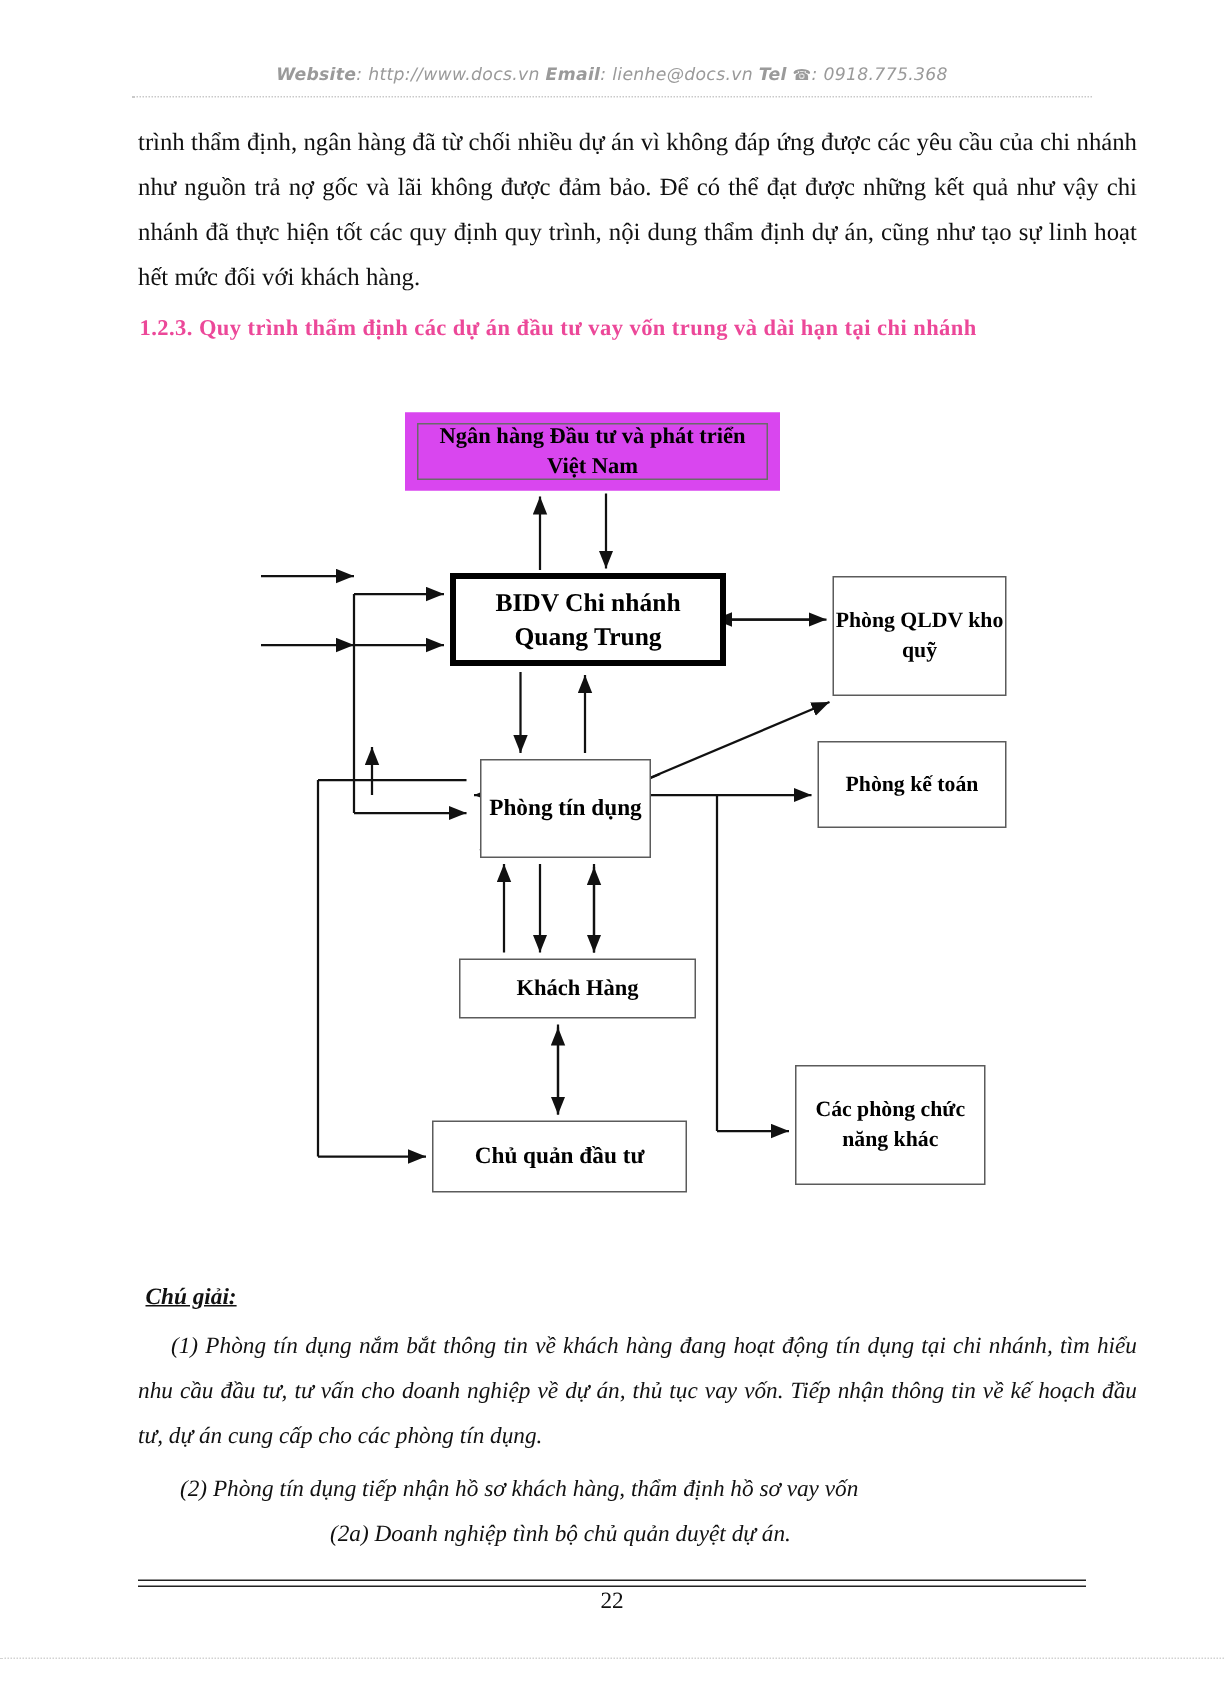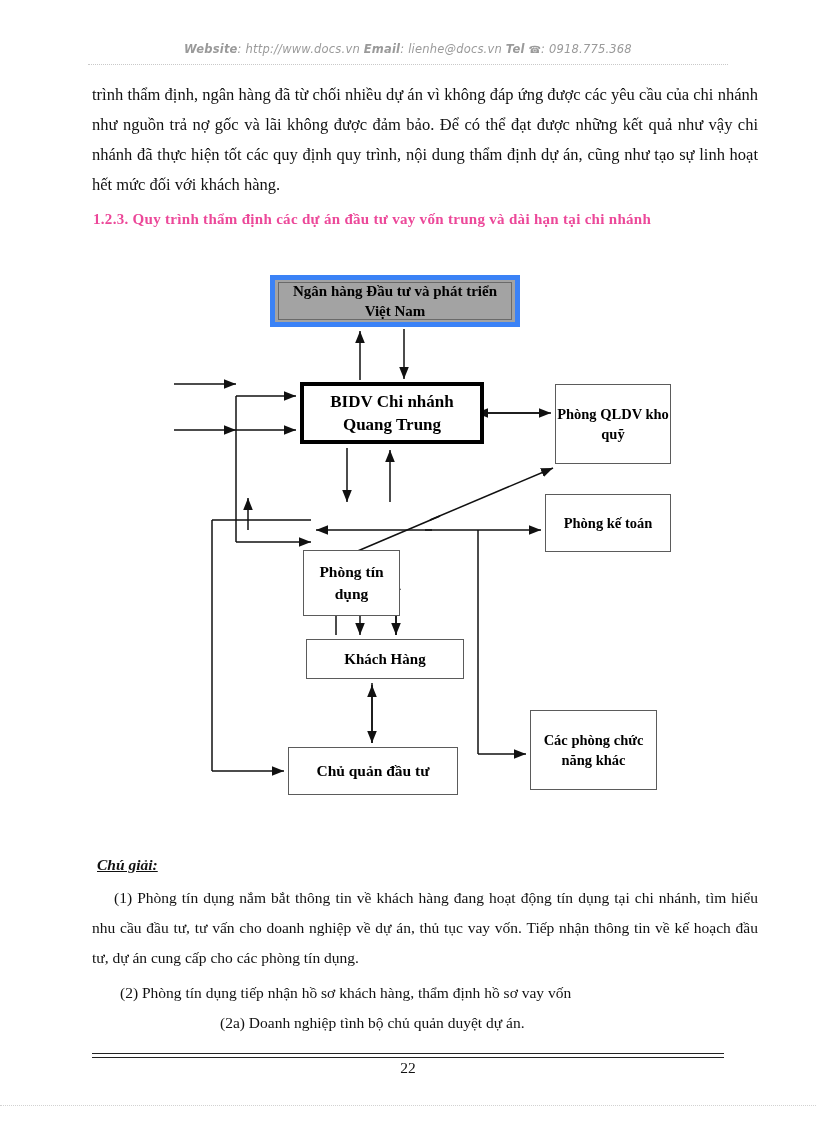--- a/index.html
+++ b/index.html
@@ -60,44 +60,44 @@
     box-sizing:border-box;
     background:#ffffff;
     display:flex; align-items:center; justify-content:center;
     text-align:center;
     font-weight:bold;
     color:#000;
     z-index:3;
   }
   .n-thin { border:1.3px solid #5b5b5b; }
   .n-bold { border:4px solid #000000; }
-  .n-double { border:5px solid #3b82f6; background:#a3a3a3; padding:3px;text-align:center; }
+  .n-double { border:5px solid #d946ef; background:#d946ef; padding:3px;text-align:center; }
   .n-double > .inner {
     border:1.3px solid #6a6a6a; width:100%; height:100%;
     display:flex; align-items:center; justify-content:center;
   }
 
   #node-bidv      { left:300px; top:124px; width:184px; height:62px; font-size:17px; line-height:23px; }
   #node-headbank  { left:270px; top:17px;  width:250px; height:52px; font-size:15px; line-height:20px; }
   #node-qldv      { left:555px; top:126px; width:116px; height:80px; font-size:14.5px; line-height:20px; }
   #node-ketoan    { left:545px; top:236px; width:126px; height:58px; font-size:14.5px; line-height:20px; }
-  #node-tindung   { left:303px; top:248px; width:97px; height:66px; font-size:15.5px; line-height:22px;margin-top:44px; }
+  #node-tindung   { left:320px; top:248px; width:114px; height:66px; font-size:15.5px; line-height:22px; }
   #node-khachhang { left:306px; top:381px; width:158px; height:40px; font-size:15px; }
   #node-chuquan   { left:288px; top:489px; width:170px; height:48px; font-size:15.5px; }
   #node-khac      { left:530px; top:452px; width:127px; height:80px; font-size:14.5px; line-height:20px; }
 
   
   .legend-title {
     position:absolute; left:97px; top:856px;
     font-size:15.5px; font-style:italic; font-weight:bold;
     text-decoration:underline;
   }
   .legend-p {
     position:absolute; width:666px; left:92px;
-    font-size:15.5px; line-height:30px;
+    font-size:15.5px; font-style:italic; line-height:30px;
     text-align:justify;
   }
   #legend-1 { top:883px; text-indent:22px; }
   #legend-2 { top:978px; text-indent:28px; text-align:left; }
   #legend-2a{ top:1008px; text-indent:128px; text-align:left; }
 
   
   .footer-rule {
     position:absolute; left:92px; top:1053px; width:632px; height:3px;
     border-top:1.4px solid #222; border-bottom:1.4px solid #222;

